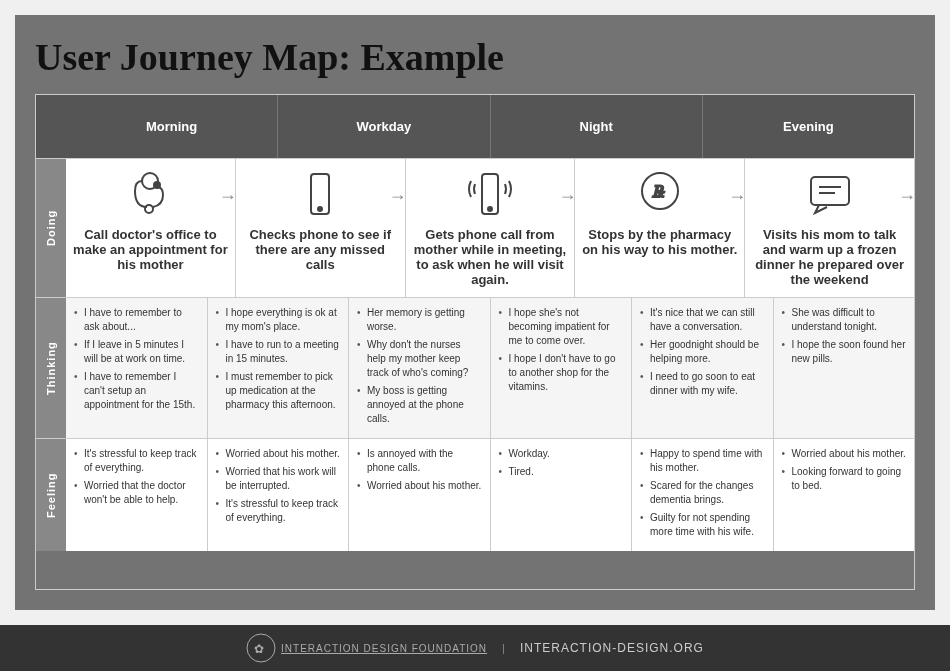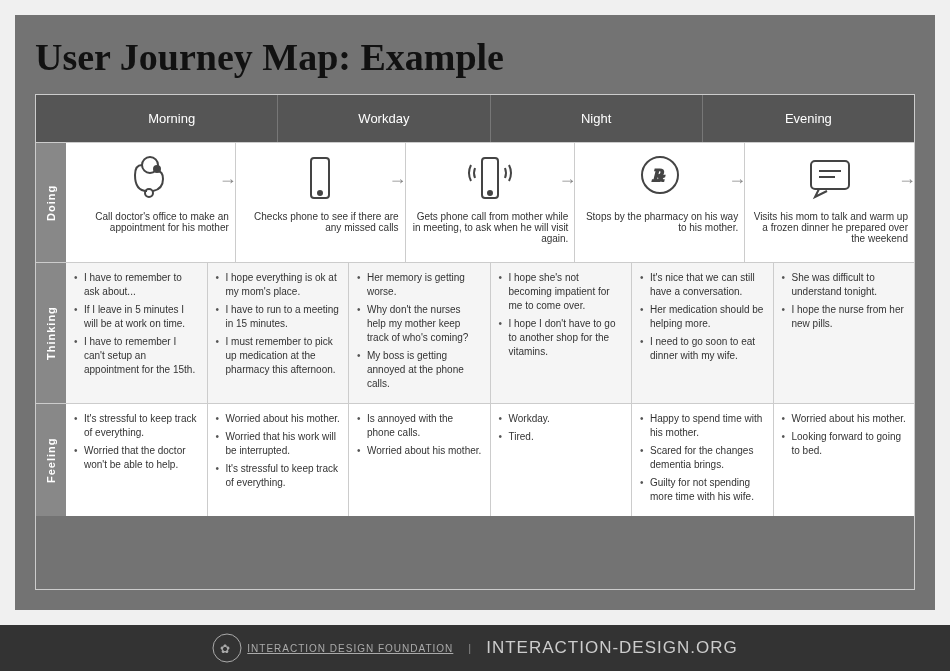--- a/index.html
+++ b/index.html
@@ -40,22 +40,22 @@
     .row-label-spacer {
       width: 30px;
       background: #555;
       flex-shrink: 0;
     }
     .phase-header {
       flex: 1;
       text-align: center;
       color: #fff;
       font-size: 13px;
-      font-weight: normal;
-      padding: 16px 4px;
+      font-weight: bold;
+      padding: 24px 4px;
       border-left: 1px solid #777;
     }
     
     .content-row {
       display: flex;
       border-top: 1px solid #ccc;
     }
     .row-label {
       width: 30px;
       flex-shrink: 0;
@@ -112,24 +112,25 @@
     }
     .arrow {
       font-size: 18px;
       color: #888;
       position: absolute;
       right: -8px;
       top: 50%;
       transform: translateY(-50%);
     }
     .doing-text {
-      font-size: 10px;
+      font-size: 13px;
       color: #333;
-      text-align: right;
+      text-align: center;
       width: 100%;
+      font-weight: bold;
     }
     
     .thinking-row, .feeling-row {
       min-height: 100px;
     }
     .thinking-row .phase-cell,
     .feeling-row .phase-cell {
       font-size: 10px;
       line-height: 1.4;
     }
@@ -164,21 +165,21 @@
     .footer-logo {
       display: flex;
       align-items: center;
       gap: 5px;
     }
     .footer-divider {
       color: #888;
     }
     .footer-url {
       color: #ccc;
-      font-size: 17px;
+      font-size: 12px;
       letter-spacing: 1px;
     }
     .no-left-border {
       border-left: none !important;
     }
     
     svg.icon-draw {
       stroke: #444;
       fill: none;
       stroke-width: 2;
@@ -332,36 +333,36 @@
             </div>
         </div>
 
         <div class="phase-cell gray-bg">
           <div class="bullet-item">
               <span class="bullet">•</span>
               <span class="bullet-text">It's nice that we can still have a conversation.</span>
             </div>
           <div class="bullet-item">
               <span class="bullet">•</span>
-              <span class="bullet-text">Her medication should be helping more.</span>
+              <span class="bullet-text">Her goodnight should be helping more.</span>
             </div>
           <div class="bullet-item">
               <span class="bullet">•</span>
               <span class="bullet-text">I need to go soon to eat dinner with my wife.</span>
             </div>
         </div>
 
         <div class="phase-cell gray-bg">
           <div class="bullet-item">
               <span class="bullet">•</span>
               <span class="bullet-text">She was difficult to understand tonight.</span>
             </div>
           <div class="bullet-item">
               <span class="bullet">•</span>
-              <span class="bullet-text">I hope the nurse from her new pills.</span>
+              <span class="bullet-text">I hope the soon found her new pills.</span>
             </div>
         </div>
 
       </div>
     </div>
 
     <div class="content-row feeling-row">
       <div class="row-label">Feeling</div>
       <div class="phase-cells">
 

